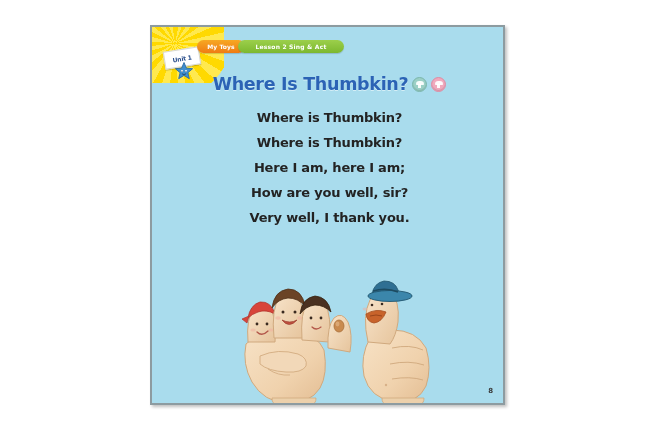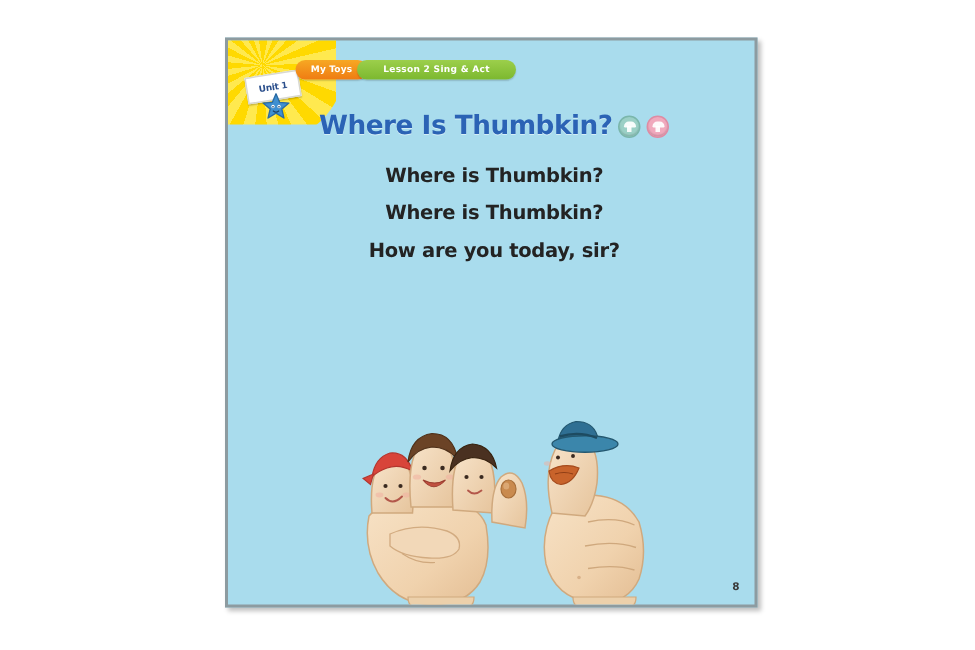--- a/index.html
+++ b/index.html
@@ -239,21 +239,23 @@
 
     <div id="title-row">
       <div id="song-title">Where Is Thumbkin?</div>
       <span class="badge-icon" id="badge-listen"></span>
       <span class="badge-icon" id="badge-sing"></span>
     </div>
 
     <div id="lyrics">
       <div class="lyric-line">Where is Thumbkin?</div>
       <div class="lyric-line">Where is Thumbkin?</div>
-      <div class="lyric-line">How are you today, sir?</div>
+      <div class="lyric-line">Here I am, here I am;</div>
+      <div class="lyric-line">How are you well, sir?</div>
+      <div class="lyric-line">Very well, I thank you.</div>
     </div>
 
     <svg id="illustration" viewBox="0 0 220 132">
       <defs>
         <linearGradient id="skin" x1="0" y1="0" x2="1" y2="1">
           <stop offset="0%" stop-color="#f7e2c6"></stop>
           <stop offset="60%" stop-color="#f0d2ad"></stop>
           <stop offset="100%" stop-color="#e3bd93"></stop>
         </linearGradient>
         <linearGradient id="skin2" x1="0" y1="0" x2="1" y2="1">

